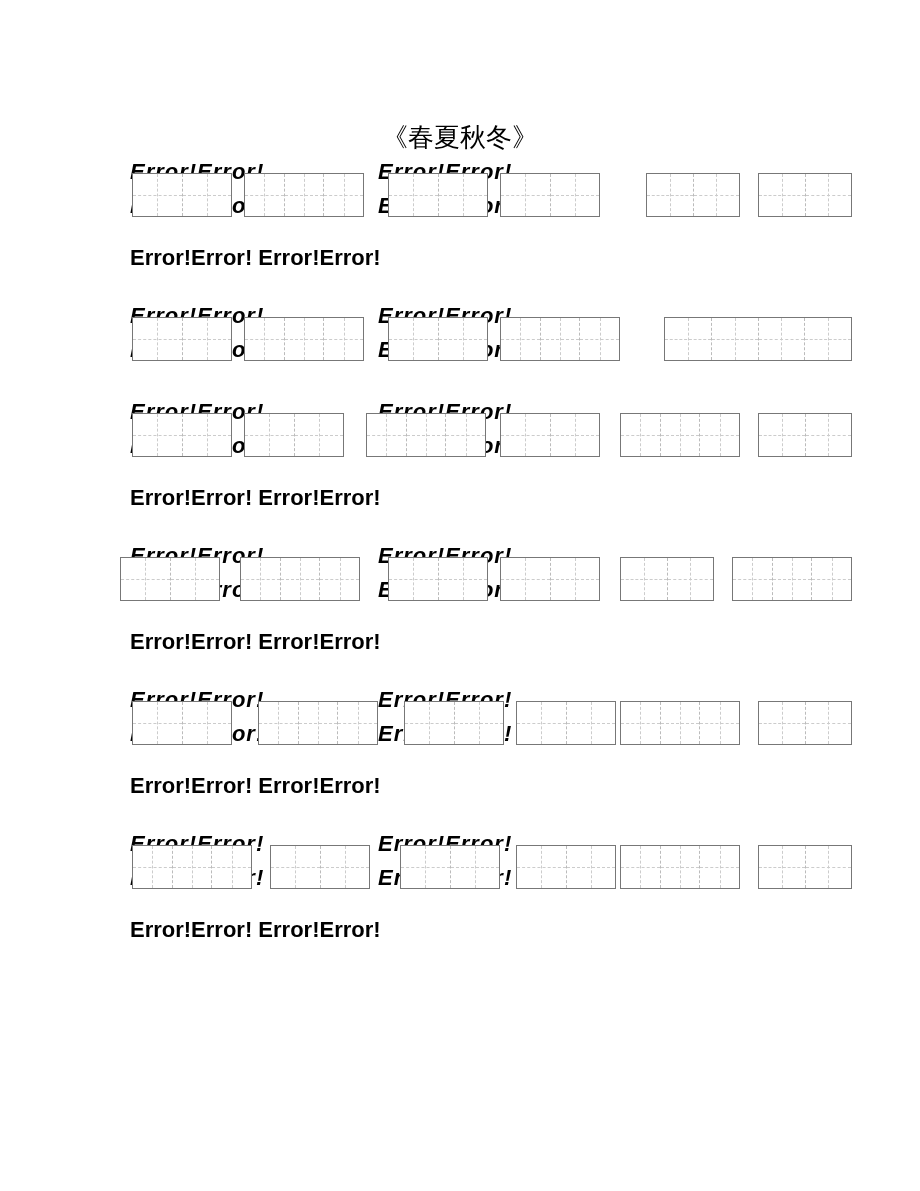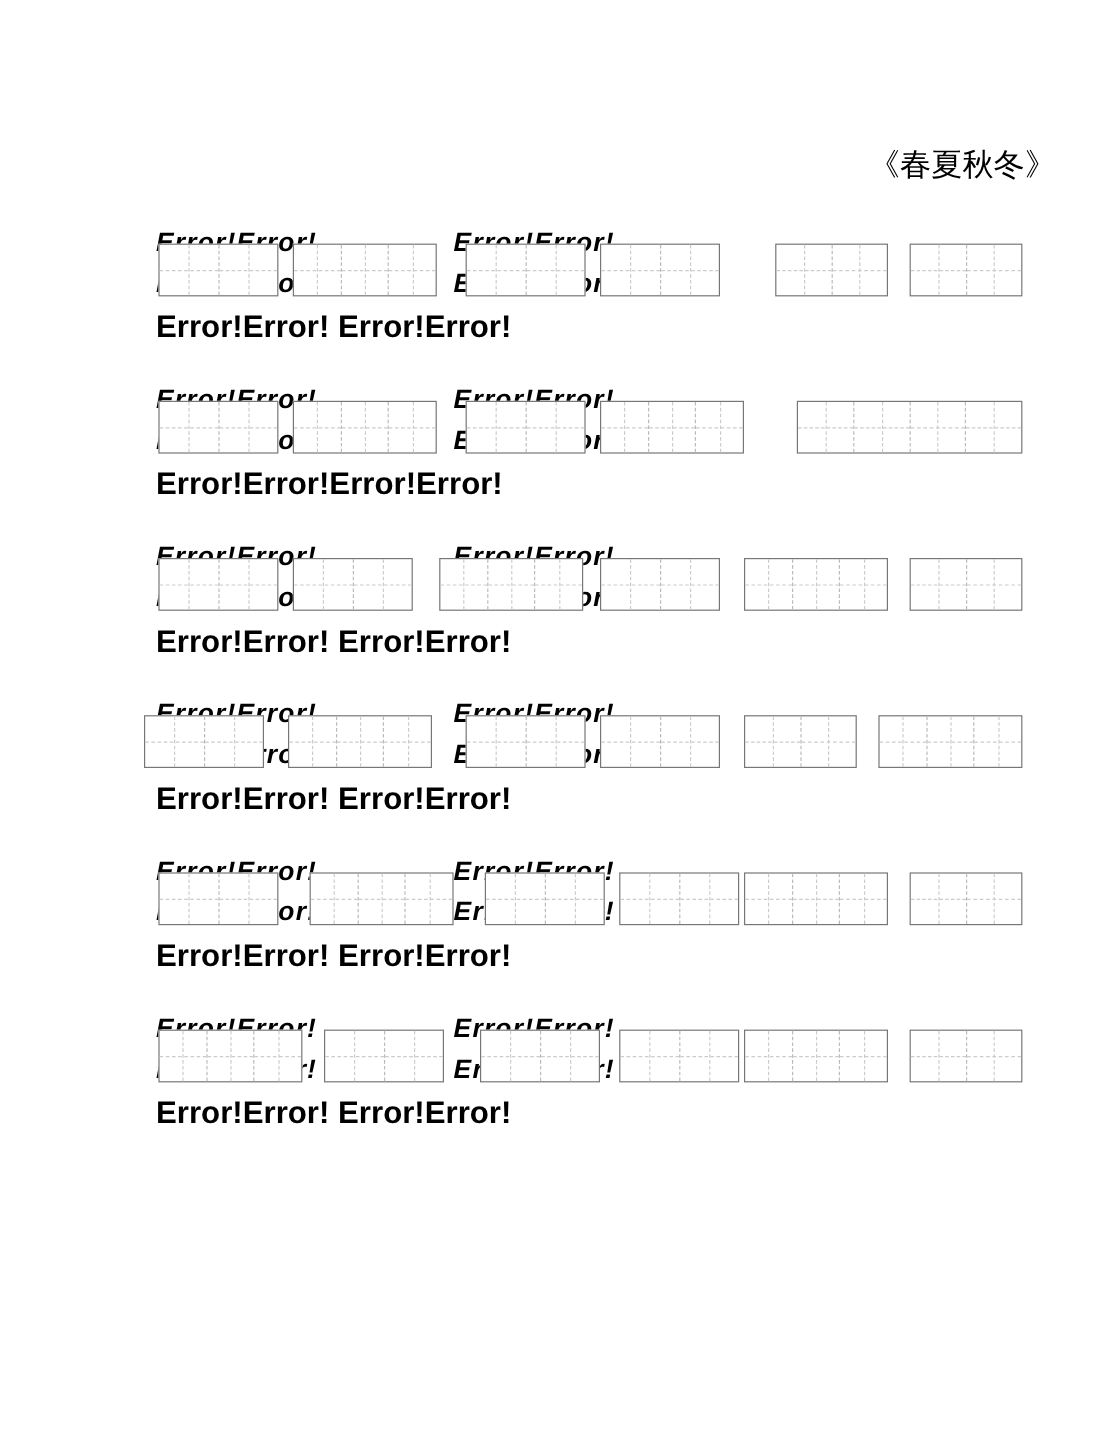--- a/index.html
+++ b/index.html
@@ -9,23 +9,22 @@
     height: 1191px;
     font-family: "SimSun", "STSong", serif;
     color: #000;
     position: relative;
   }
   .page {
     padding: 120px 40px 40px 40px;
   }
   .titles {
     display: flex;
-    justify-content: flex-end;
+    justify-content: center;
     gap: 72px;
-    margin-bottom: 30px;
     font-size: 26px;
     font-family: "KaiTi", "STKaiti", serif;
   }
   .section {
     position: relative;
     margin-bottom: 28px;
     padding-left: 90px;
   }
   .err-stack {
     display: inline-block;
@@ -101,22 +100,23 @@
     border-top: 1px dashed #ccc;
   }
   .plaincell::after {
     content: "";
     position: absolute; top:0; bottom:0; left:50%;
     border-left: 1px dashed #ccc;
   }
   .bottom-line {
     font-family: "Microsoft YaHei", Arial, sans-serif;
     font-weight: 700;
-    font-size: 26px;
+    font-size: 22px;
     padding-top: 4px;
+    margin-top: 18px;
   }
 </style>
 </head>
 <body>
 
 <div class="page">
 
   <div class="titles">
     <span>《春夏秋冬》</span>
   </div>
@@ -169,21 +169,21 @@
             <div class="gridcell"></div>
             <div class="gridcell"></div>
           </div>
         </div><div class="plainboxes">
           <div class="plainbox" style="width: 188px;">
             <div class="plaincell"></div>
             <div class="plaincell"></div>
             <div class="plaincell"></div>
             <div class="plaincell"></div>
           </div>
-        </div><div class="bottom-line">Error!Error!Error!Error!</div></div>
+        </div></div>
       <div class="section"><div class="err-stack err-col"><div class="err-row">Error!Error!</div><div class="err-row">Error!Error!</div></div><span style="display: inline-block; width: 28px;"></span><div class="err-stack err-col"><div class="err-row">Error!Error!</div><div class="err-row">Error!Error!</div></div><div class="boxes-layer">
           <div class="gridbox" style="width: 100px; height: 44px; left: 92px; top: 0px;">
             <div class="gridcell"></div>
             <div class="gridcell"></div>
           </div>
           <div class="gridbox" style="width: 100px; height: 44px; left: 204px; top: 0px;">
             <div class="gridcell"></div>
             <div class="gridcell"></div>
           </div>
           <div class="gridbox" style="width: 120px; height: 44px; left: 326px; top: 0px;">

